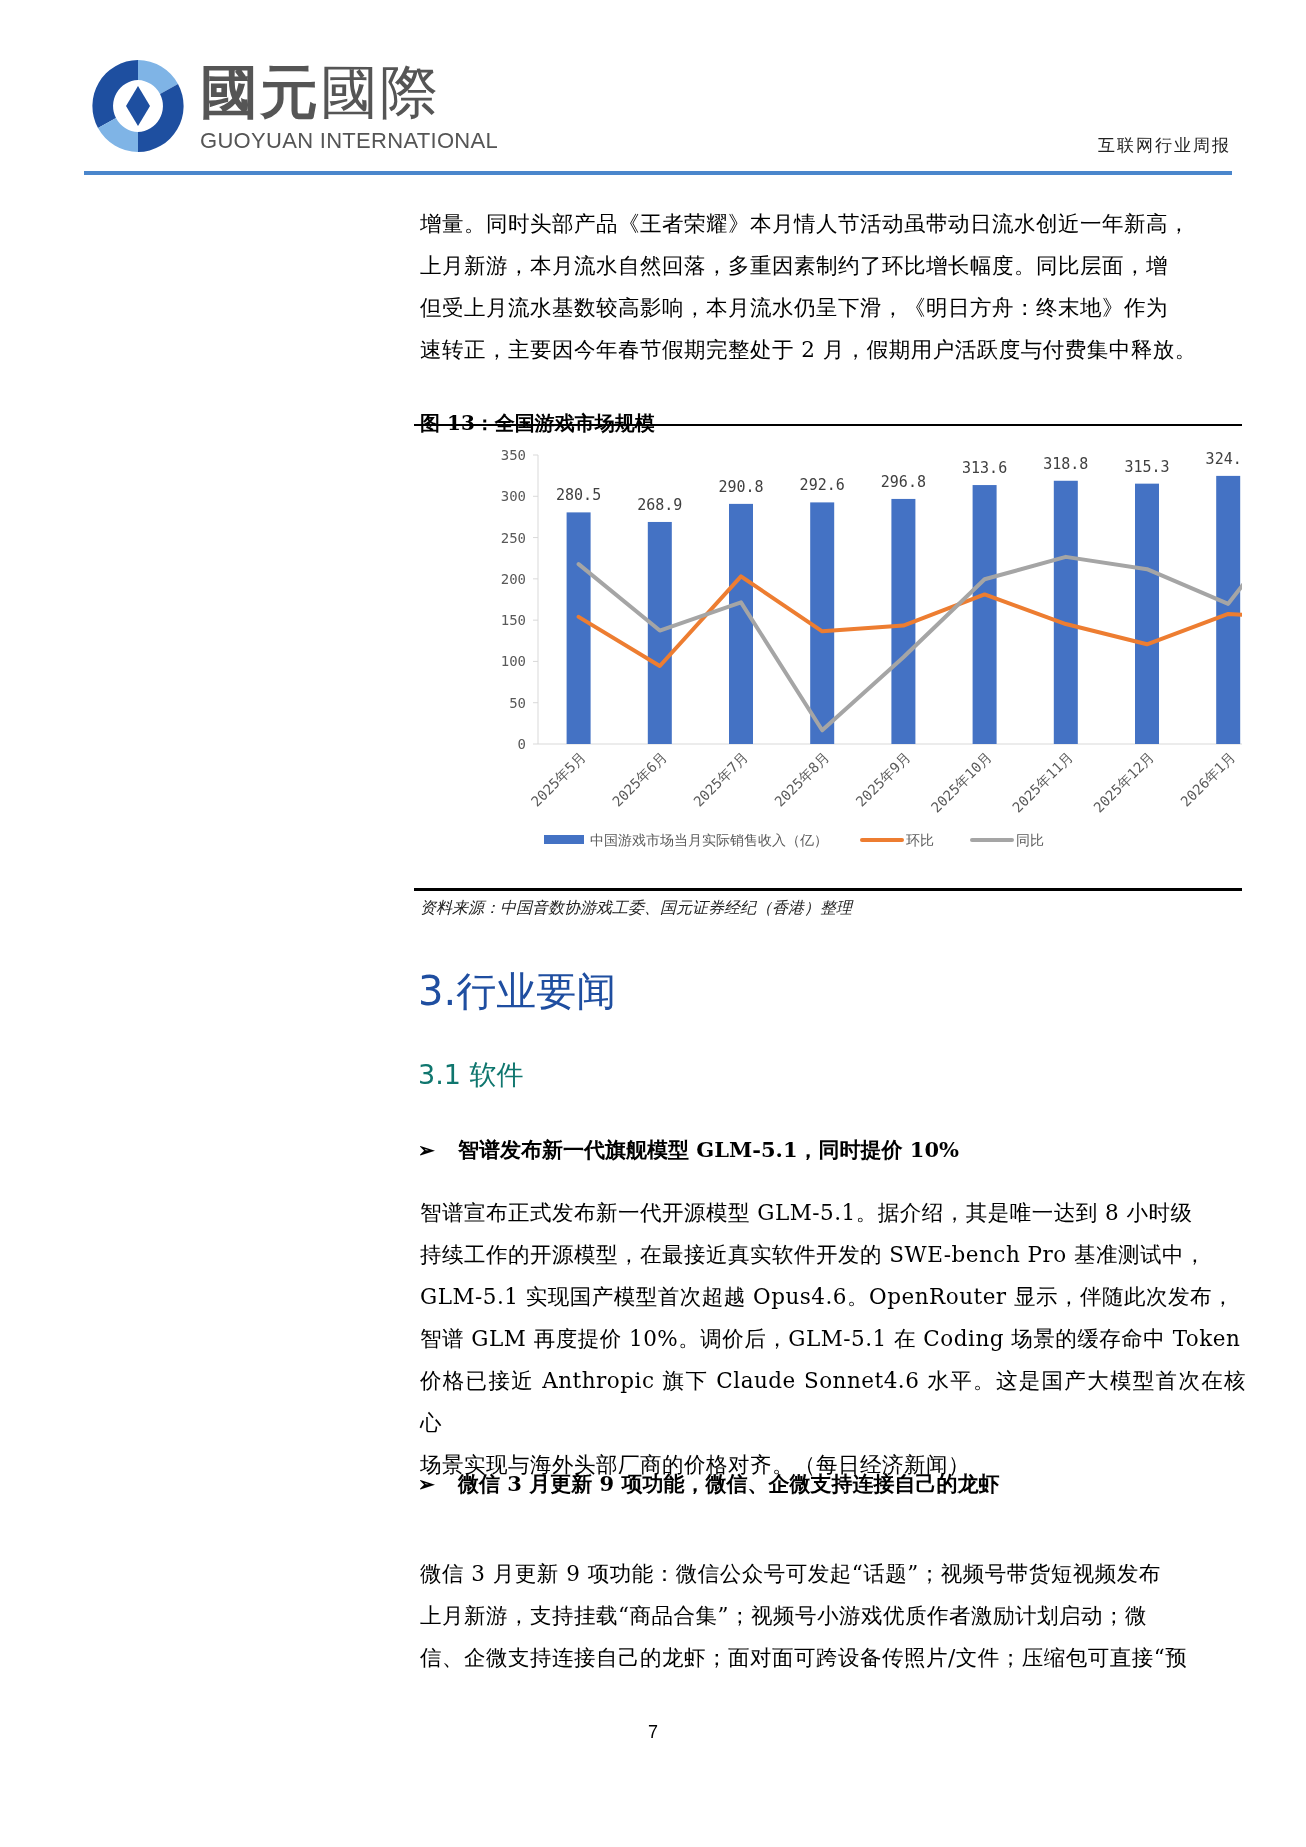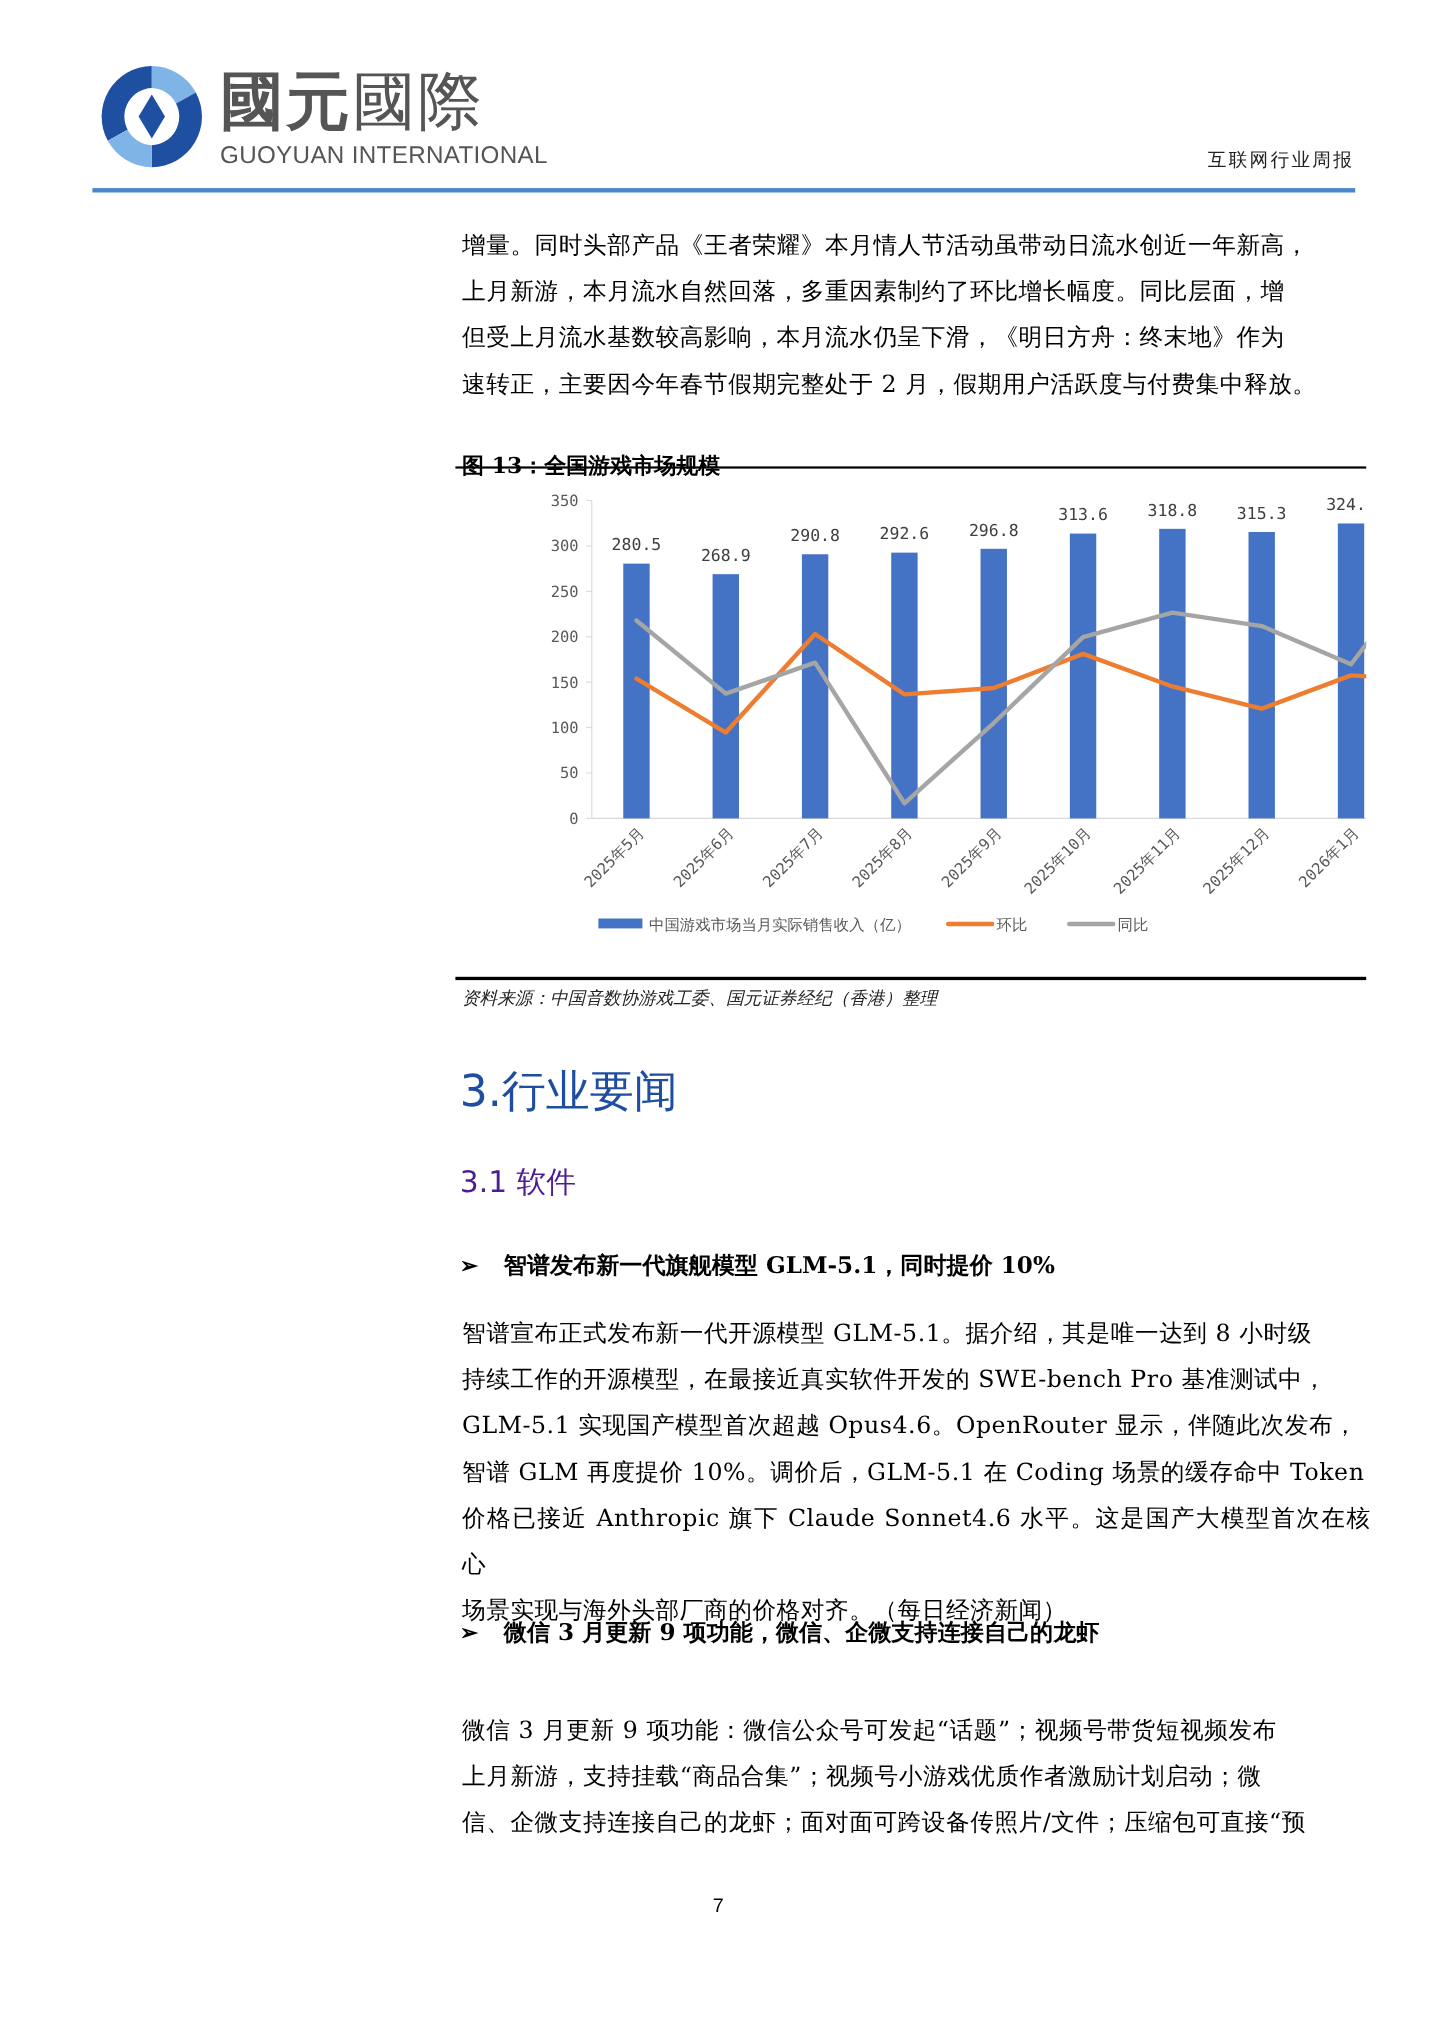--- a/index.html
+++ b/index.html
@@ -13,21 +13,21 @@
   .report-type{right:75px;top:134px;font-size:17px;color:#222;letter-spacing:2px;}
   .header-rule{left:84px;top:171px;width:1148px;height:4px;background:#4a86cc;}
   
   .para{left:420px;width:826px;font-size:21.5px;line-height:42px;text-align:justify;letter-spacing:0.5px;}
   .para p{margin:0;}
   .fig-title{left:420px;top:410px;font-size:20px;font-weight:bold;}
   .fig-rule-top{left:414px;top:424px;width:828px;height:2px;background:#000;}
   .fig-rule-bottom{left:414px;top:888px;width:828px;height:3px;background:#000;}
   .source{left:420px;top:898px;font-size:16px;font-style:italic;color:#222;}
   .h1{left:418px;top:964px;font-family:"DejaVu Sans","Liberation Sans",sans-serif;font-size:40px;color:#1f4ea0;}
-  .h2{left:418px;top:1057px;font-family:"DejaVu Sans","Liberation Sans",sans-serif;font-size:27px;color:#4c1d95;}
+  .h2{left:418px;top:1057px;font-family:"DejaVu Sans","Liberation Sans",sans-serif;font-size:27px;color:#0f766e;}
   .bullet{left:418px;font-size:21px;font-weight:bold;display:flex;align-items:center;}
   .bullet .arrow{width:40px;font-size:20px;}
   .page-num{left:0;width:1306px;top:1722px;text-align:center;font-family:"Liberation Sans",sans-serif;font-size:18px;}
   
   .chart{left:414px;top:430px;width:828px;height:440px;}
   .chart text{font-family:"DejaVu Sans Mono","Liberation Mono",monospace;}
 </style>
 </head>
 <body>
 

